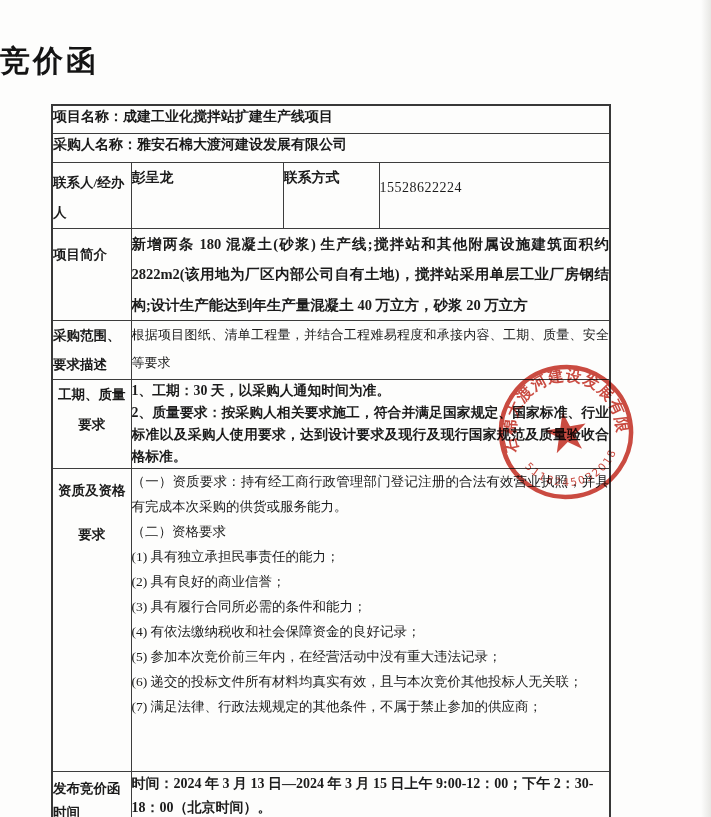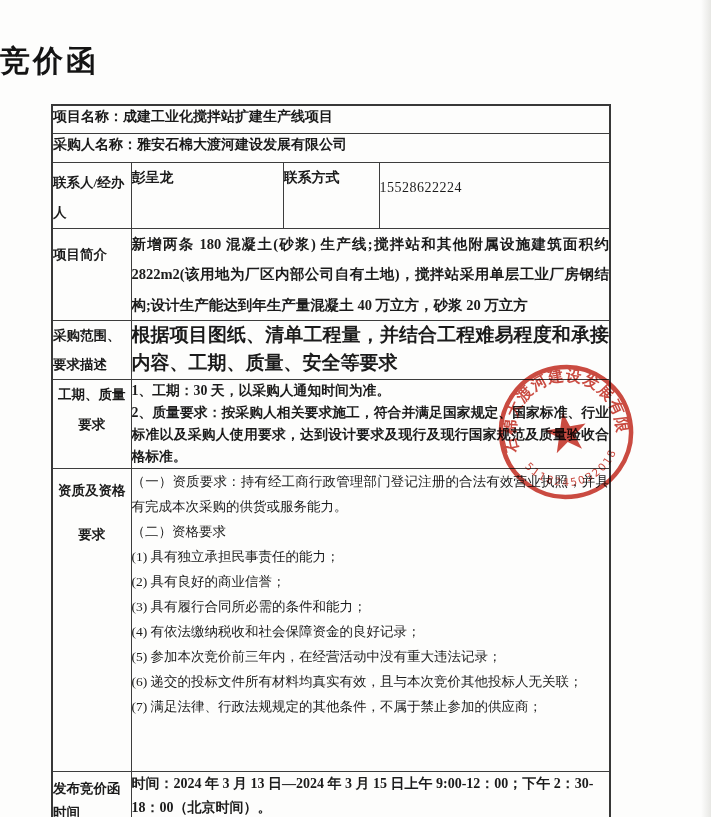--- a/index.html
+++ b/index.html
@@ -45,22 +45,22 @@
     font-weight:bold;font-size:13.5px;
     padding:6px 2px 0 5px;line-height:30px;
   }
   td.lbl-center{text-align:center;vertical-align:middle;padding:0 2px;}
   td.lbl-quals{line-height:44px;}
   .hdr-line{font-weight:bold;padding:4px 4px 0 6px;line-height:22px;}
   .contact-cell{padding:8px 4px 0 9px;font-weight:bold;line-height:30px;}
   .phone-cell{padding:9px 4px 0 20px;font-weight:normal;letter-spacing:.5px;}
   .summary-cell{padding:5px 7px 0 9px;line-height:30.5px;font-weight:600;
     text-align:justify;font-size:14.5px;}
-  .scope-cell{padding:4px 7px 0 9px;line-height:28px;font-weight:700;
-    text-align:justify;font-size:19px;}
+  .scope-cell{padding:4px 7px 0 9px;line-height:28px;font-weight:400;
+    text-align:justify;font-size:13px;}
   .schedule-cell{vertical-align:middle;padding:2px 6px 2px 9px;}
   .schedule-cell .line{line-height:22px;font-weight:600;font-size:13.8px;text-align:justify;}
   .quals-cell{padding:10px 14px 0 10px;}
   .quals-cell .line{line-height:25px;font-size:13.5px;text-align:justify;}
   .publish-cell{padding:5px 6px 0 9px;line-height:24px;font-weight:600;font-size:14px;}
   .seal{
     position:absolute;left:491px;top:357px;width:150px;height:150px;
     transform:rotate(-10deg);
     mix-blend-mode:multiply;opacity:.88;
     pointer-events:none;

